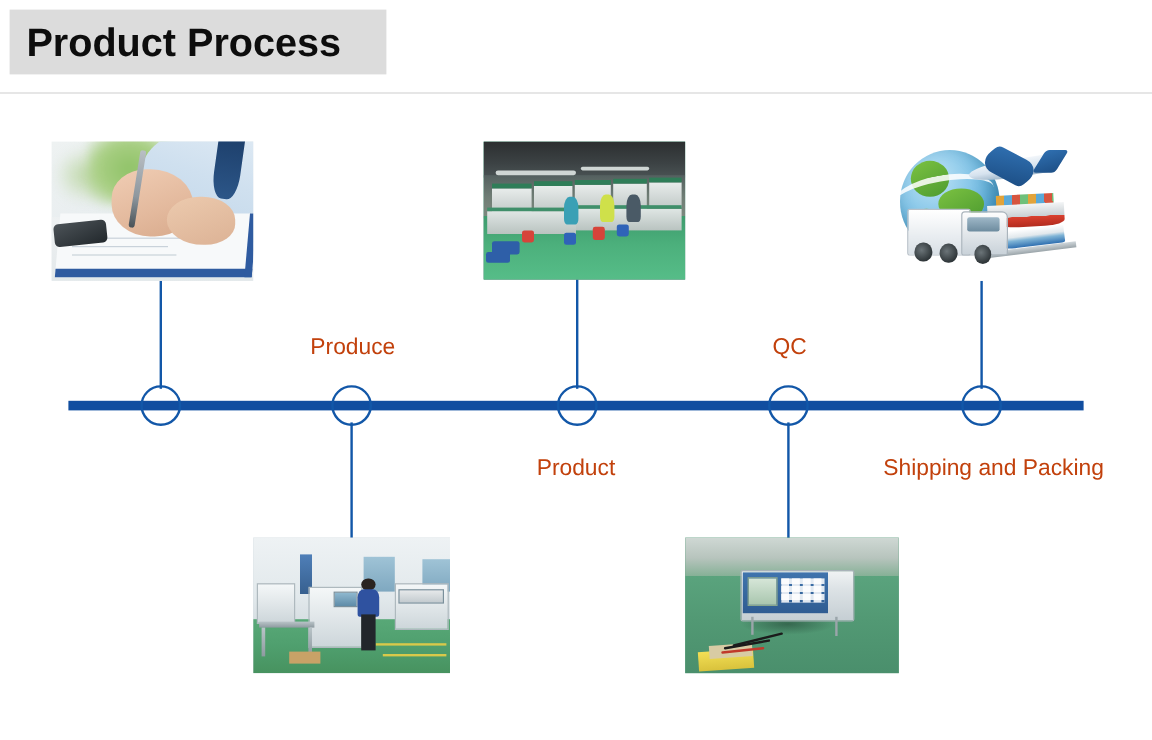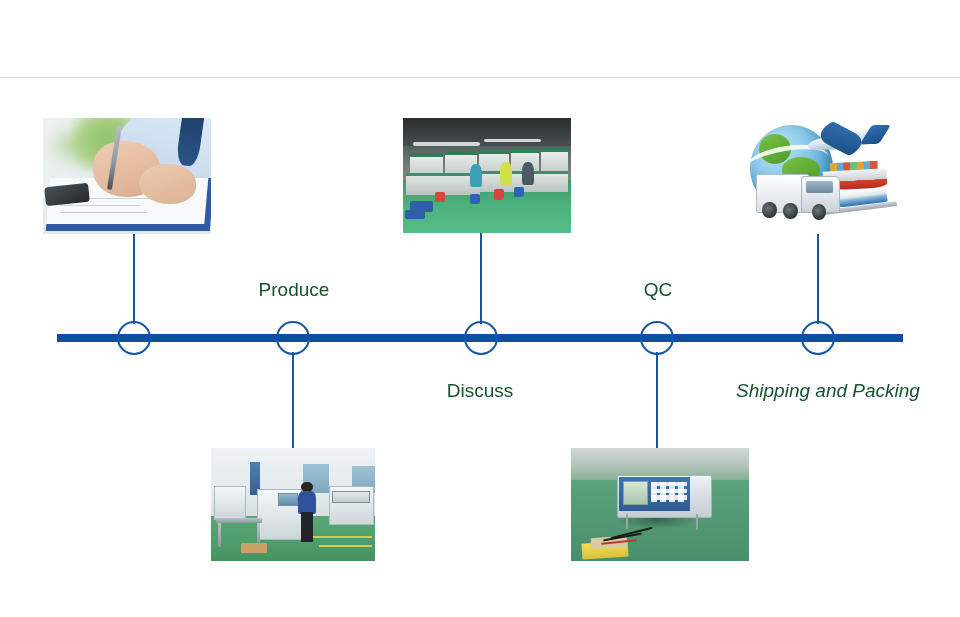--- a/index.html
+++ b/index.html
@@ -70,21 +70,21 @@
     position: absolute;
     width: 2px;
     background: #1257a8;
     z-index: 1;
   }
 
   
   .tl-label {
     position: absolute;
     font-size: 19px;
-    color: #14532d;
+    color: #c2410c;
     white-space: nowrap;
     transform: translateX(-50%);
     line-height: 1;
   }
 
   
   .photo {
     position: absolute;
     overflow: hidden;
     background: #ffffff;
@@ -367,44 +367,47 @@
   .ph-qc .shadow {
     position: absolute; left: 26%; top: 58%; width: 44%; height: 14%;
     background: radial-gradient(ellipse at 50% 40%, rgba(20,45,35,.45) 0%, rgba(20,45,35,0) 70%);
   }
 </style>
 </head>
 <body>
 
 <div id="slide">
 
+  <div class="title-box">
+    <span class="title-text">Product Process</span>
+  </div>
   <div class="header-rule"></div>
 
   <div class="stem" style="left:133px; top:234px; height:90px;"></div>
   <div class="stem" style="left:292px; top:352px; height:98px;"></div>
   <div class="stem" style="left:480px; top:233px; height:91px;"></div>
   <div class="stem" style="left:656px; top:352px; height:98px;"></div>
   <div class="stem" style="left:817px; top:234px; height:90px;"></div>
 
   <div class="timeline-bar"></div>
 
   <div class="node" style="left:117px; top:321px;"></div>
   <div class="node" style="left:276px; top:321px;"></div>
   <div class="node" style="left:464px; top:321px;"></div>
   <div class="node" style="left:640px; top:321px;"></div>
   <div class="node" style="left:801px; top:321px;"></div>
 
 
   <div class="tl-label" style="left:294px; top:280px;">Produce</div>
 
-  <div class="tl-label" style="left:480px; top:381px;">Discuss</div>
+  <div class="tl-label" style="left:480px; top:381px;">Product</div>
 
   <div class="tl-label" style="left:658px; top:280px;">QC</div>
 
-  <div class="tl-label" style="left:828px; top:381px;font-style:italic;">Shipping and Packing</div>
+  <div class="tl-label" style="left:828px; top:381px;">Shipping and Packing</div>
 
   <div class="photo ph-sign" style="left:43px; top:118px; width:168px; height:116px;">
     <div class="inner">
       <div class="blur-green2"></div>
       <div class="blur-green"></div>
       <div class="shirt"></div>
       <div class="tie"></div>
       <div class="desk"></div>
       <div class="clipboard"></div>
       <div class="paper-line" style="bottom:30%;"></div>

